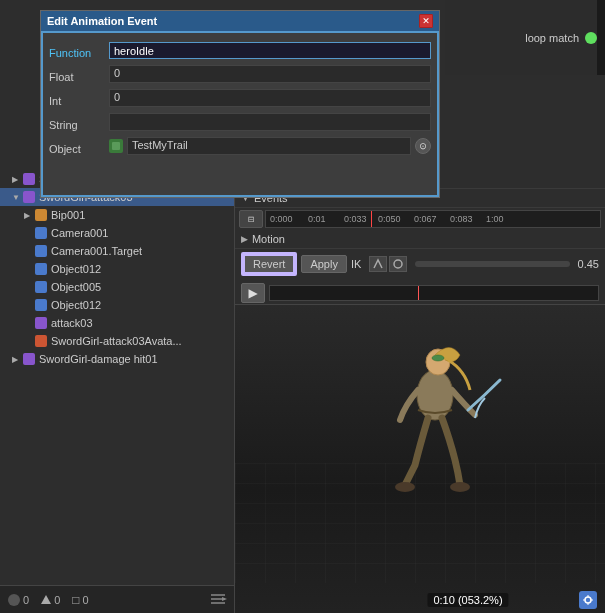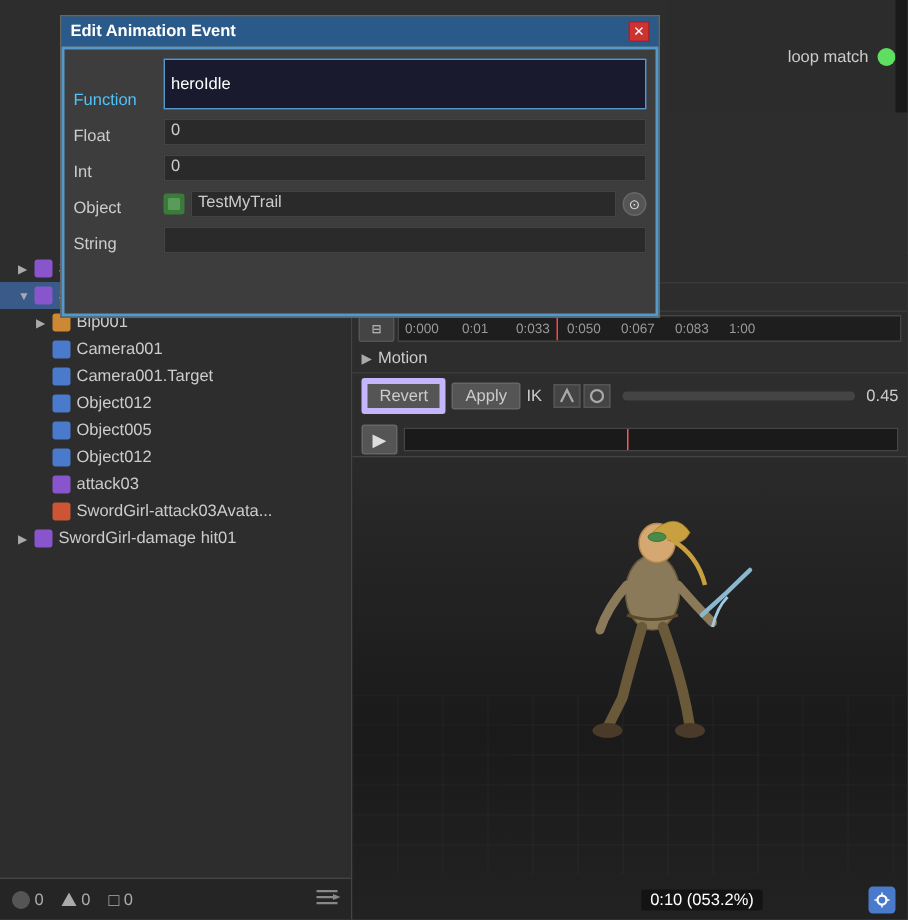--- a/index.html
+++ b/index.html
@@ -95,21 +95,21 @@
     .dialog-row-label.normal {
       color: #ccc;
     }
     .dialog-input {
       flex: 1;
       background: #2a2a2a;
       border: 1px solid #555;
       color: #fff;
       font-size: 11px;
       padding: 1px 4px;
-      height: 34px;
+      height: 17px;
       outline: none;
     }
     .dialog-input.active {
       border: 1px solid #5599cc;
       background: #1a1a2e;
     }
     .dialog-value {
       flex: 1;
       background: #2a2a2a;
       border: 1px solid #444;
@@ -476,38 +476,38 @@
     </div>
 
     <div class="dialog-row">
       <span class="dialog-row-label normal">Float</span>
       <div class="dialog-value">0</div>
     </div>
 
     <div class="dialog-row">
       <span class="dialog-row-label normal">Int</span>
       <div class="dialog-value">0</div>
+    </div>
+
+    <div class="dialog-row">
+      <span class="dialog-row-label normal">String</span>
+      <div class="dialog-value" style="background:#2a2a2a;height:18px;"></div>
     </div>
 
     <div class="dialog-row">
       <span class="dialog-row-label normal">Object</span>
       <div class="object-row">
         <div class="object-icon">
           <svg width="10" height="10" viewBox="0 0 10 10">
             <rect x="1" y="1" width="8" height="8" fill="#5a9a5a" rx="1"></rect>
           </svg>
         </div>
         <div class="object-value">TestMyTrail</div>
         <div class="object-btn">⊙</div>
       </div>
-    </div>
-
-    <div class="dialog-row">
-      <span class="dialog-row-label normal">String</span>
-      <div class="dialog-value" style="background:#2a2a2a;height:18px;"></div>
     </div>
 
     <div style="height:30px;"></div>
   </div>
 </div>
 
 <div class="hierarchy-panel">
 
   <div style="overflow-y:hidden;height:calc(100% - 28px);">
 

